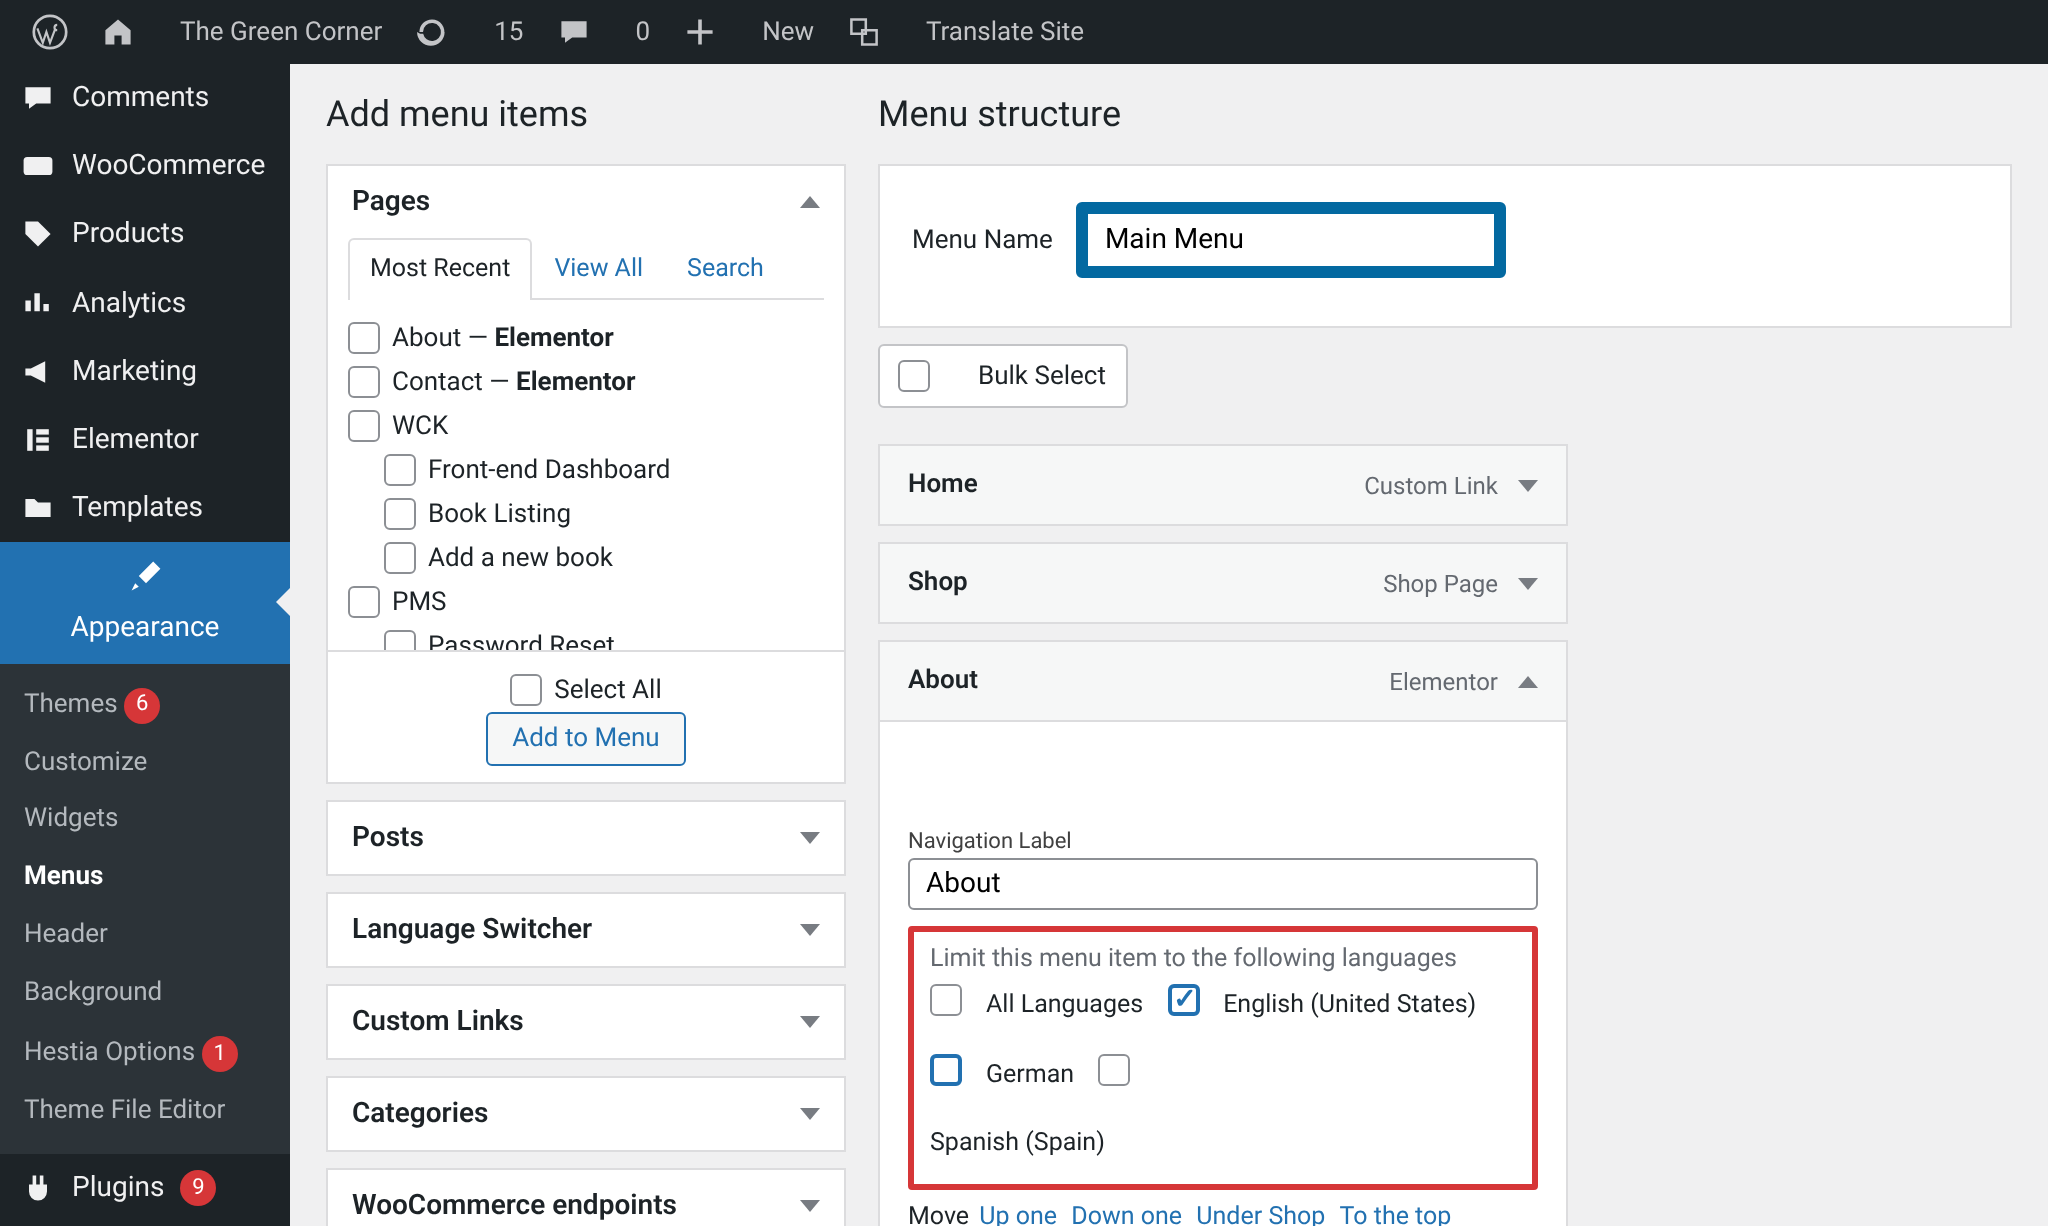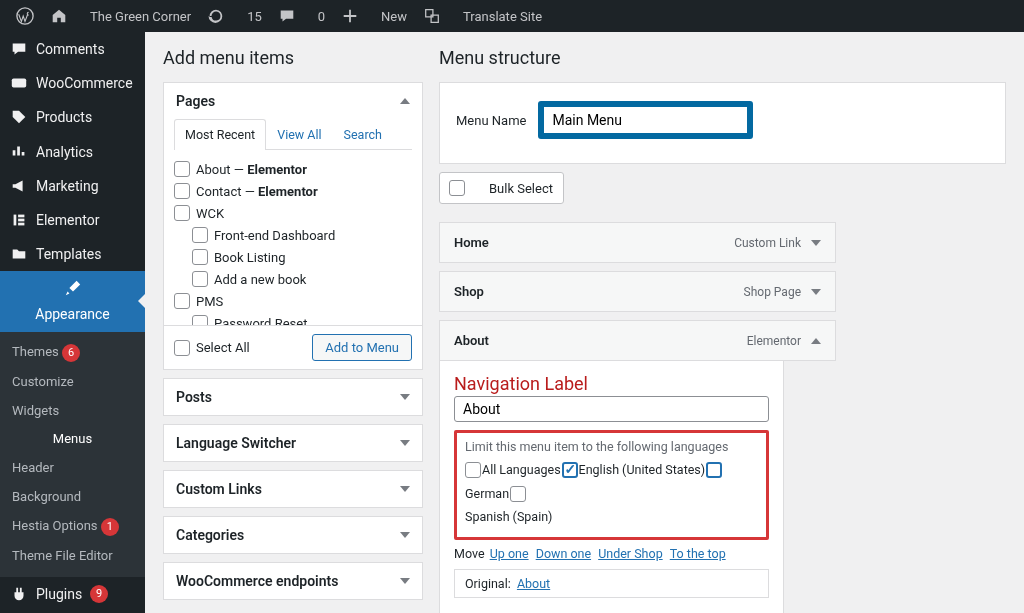--- a/index.html
+++ b/index.html
@@ -7,21 +7,21 @@
 body{width:1024px;height:613px;overflow:hidden;background:#f0f0f1;color:#1d2327;font-size:13px;}
 .adminbar{height:32px;background:#1d2327;color:#c3c4c7;display:flex;align-items:center;padding:0 8px;font-size:13px;}
 .adminbar .ab-item{display:flex;align-items:center;padding:0 8px;height:32px;cursor:pointer;gap:22px;}
 .wrap{display:flex;height:581px;}
 .sidebar{width:145px;background:#1d2327;color:#f0f0f1;font-size:14px;line-height:1.3;overflow:hidden;}
 .sidebar .menu-item{display:flex;align-items:center;padding:8px 10px;cursor:pointer;gap:8px;}
 .sidebar .menu-item.active{background:#2271b1;color:#fff;position:relative;flex-direction:column;}
 .sidebar .menu-item.active::after{content:"";position:absolute;right:-1px;top:50%;transform:translateY(-50%);border:8px solid transparent;border-right-color:#f0f0f1;}
 .sidebar .sub{background:#2c3338;padding:6px 0;}
 .sidebar .sub .sub-item{padding:6px 12px;color:#b4b9be;cursor:pointer;font-size:13px;}
-.sidebar .sub .sub-item.current{color:#fff;font-weight:400;text-align:center;}
+.sidebar .sub .sub-item.current{color:#fff;font-weight:700;}
 .badge{background:#d63638;color:#fff;border-radius:9px;min-width:18px;height:18px;display:inline-flex;align-items:center;justify-content:center;font-size:11px;padding:0 5px;}
 .main{flex:1;display:flex;padding:0 18px 10px;gap:16px;overflow:hidden;}
 .col-left{width:260px;}
 .col-right{flex:1;}
 h2.section-title{font-size:18px;font-weight:400;padding:15px 0 14px;}
 .postbox{background:#fff;border:1px solid #dcdcde;margin-bottom:8px;}
 .postbox-header{display:flex;align-items:center;justify-content:space-between;padding:10px 12px;cursor:pointer;}
 .postbox-header h3{font-size:14px;font-weight:600;}
 .triangle-up{width:0;height:0;border-left:5px solid transparent;border-right:5px solid transparent;border-bottom:6px solid #787c82;}
 .triangle-down{width:0;height:0;border-left:5px solid transparent;border-right:5px solid transparent;border-top:6px solid #787c82;}
@@ -30,37 +30,37 @@
 .tabs .tab.active{border-color:#dcdcde;margin-bottom:-1px;background:#fff;border-radius:3px 3px 0 0;color:#1d2327;}
 .pages-list{max-height:175px;overflow-y:auto;padding:8px 10px;}
 .pages-list::-webkit-scrollbar{width:14px;}
 .pages-list::-webkit-scrollbar-thumb{background:#c3c4c7;border:3px solid #fff;border-radius:8px;}
 .cb-row{display:flex;align-items:center;gap:6px;padding:3px 0;font-size:13px;}
 .cb-row.indent{padding-left:18px;}
 input[type=checkbox]{width:16px;height:16px;border:1px solid #8c8f94;border-radius:3px;appearance:none;cursor:pointer;position:relative;background:#fff;flex-shrink:0;}
 input[type=checkbox]:checked{background:#fff;border-color:#2271b1;}
 input[type=checkbox]:checked::after{content:"✓";position:absolute;left:1px;top:-3px;color:#2271b1;font-size:14px;font-weight:bold;}
 input[type=checkbox].blue-box{border:2px solid #2271b1;}
-.add-menu-footer{display:flex;justify-content:space-between;align-items:center;padding:8px 10px;border-top:1px solid #dcdcde;}
+.add-menu-footer{display:flex;justify-content:space-between;align-items:center;padding:8px 10px;border-top:1px solid #dcdcde;flex-direction:column;}
 .btn{border:1px solid #2271b1;color:#2271b1;background:#f6f7f7;padding:5px 12px;border-radius:3px;cursor:pointer;font-size:13px;}
 .menu-name-row{display:flex;align-items:center;gap:12px;padding:18px 16px;margin-bottom:6px;}
 .menu-name-row input{border:6px solid #0369a1;border-radius:3px;padding:5px 8px;font-size:14px;width:215px;}
 .desc{color:#50575e;padding:4px 0 10px;}
 .bulk-btn{border:1px solid #c3c4c7;background:#fff;border-radius:3px;padding:7px 0 7px 9px;display:inline-flex;align-items:center;gap:24px;}
 .menu-items-box{margin-top:18px;}
-.menu-item-bar{border:1px solid #dcdcde;background:#f6f7f7;display:flex;align-items:center;justify-content:space-between;padding:12px 14px;margin-bottom:8px;cursor:move;width:397px;}
+.menu-item-bar{border:1px solid #dcdcde;background:#f6f7f7;display:flex;align-items:center;justify-content:space-between;padding:12px 14px;margin-bottom:8px;cursor:move;width:345px;}
 .menu-item-bar .title{font-weight:600;font-size:13px;}
 .menu-item-bar .type{color:#646970;font-size:12px;}
 .menu-item-bar.expanded{margin-bottom:0;}
 .menu-item-settings{border:1px solid #dcdcde;border-top:none;background:#fff;padding:12px 14px 14px;width:345px;margin-bottom:8px;}
-.field-label{font-size:18px;color:#b91c1c;margin-bottom:2px;}
+.field-label{font-size:11px;color:#404040;margin-bottom:2px;margin-top:41px;}
 .text-input{border:1px solid #8c8f94;border-radius:3px;padding:4px 8px;font-size:14px;width:100%;margin-bottom:8px;}
 .lang-box{border:3px solid #d63638;border-radius:2px;padding:6px 8px 8px;margin-bottom:6px;}
 .lang-box .limit-label{color:#646970;font-size:12.5px;margin-bottom:5px;}
-.lang-checks{display:flex;flex-wrap:wrap;align-items:center;gap:1px;font-size:12.5px;line-height:1.8;}
+.lang-checks{display:flex;flex-wrap:wrap;align-items:flex-start;gap:12px;font-size:12.5px;line-height:1.8;}
 .move-line{font-size:12.5px;margin:4px 0 8px;}
 .move-line a{color:#2271b1;text-decoration:underline;margin:0 2px;}
 .original-box{border:1px solid #dcdcde;padding:6px 10px;font-size:12.5px;margin-bottom:10px;}
 .original-box a{color:#2271b1;text-decoration:underline;}
 .icon{width:18px;height:18px;display:inline-flex;align-items:center;justify-content:center;fill:currentColor;}
 .bar-right{display:flex;align-items:center;gap:10px;}
 </style>
 </head>
 <body>
 

